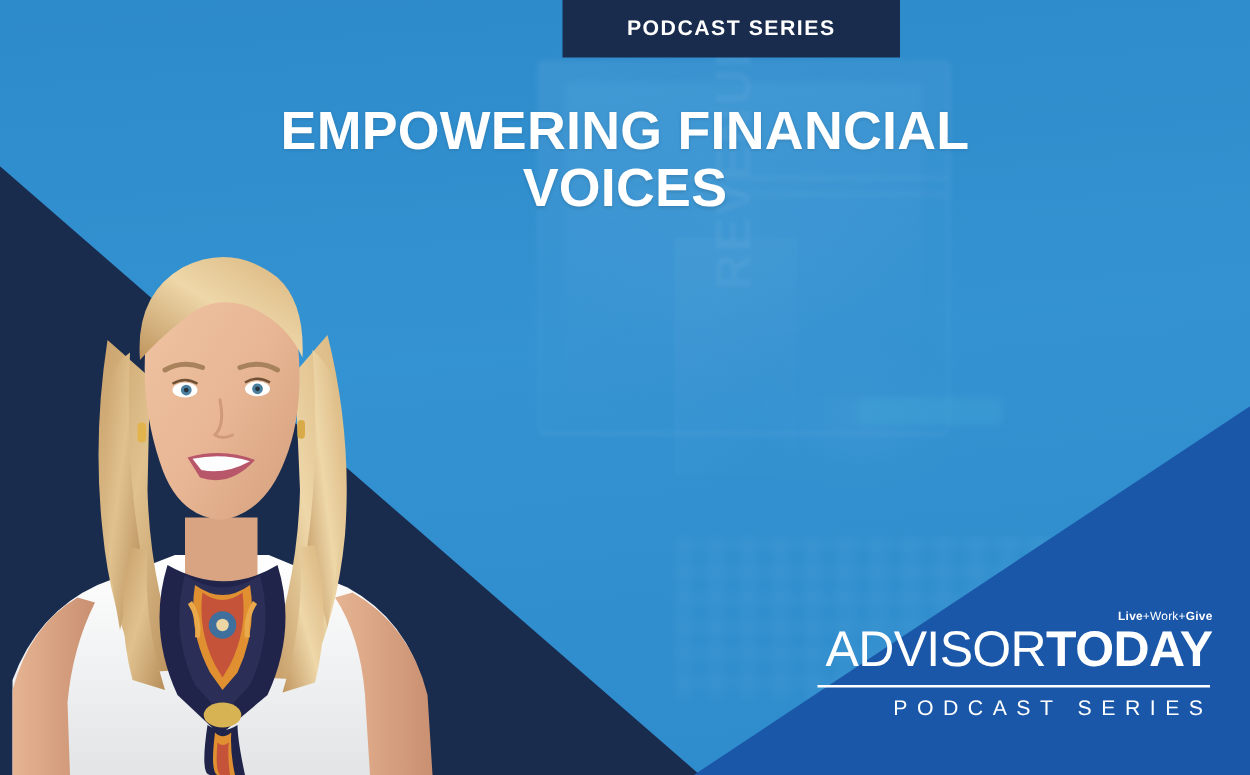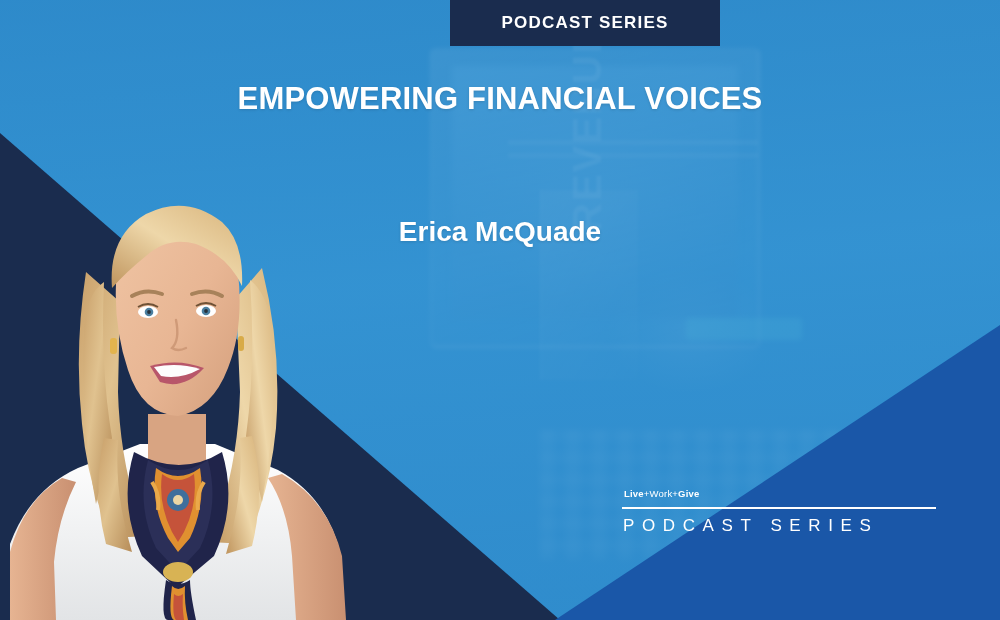--- a/index.html
+++ b/index.html
@@ -95,33 +95,33 @@
     display:flex; align-items:center; justify-content:center;
   }
   .banner span {
     color:#fff; font-size:17px; font-weight:bold; letter-spacing:1.2px;
   }
 
   
   .title {
     position:absolute; left:200px; top:82px; width:600px;
     text-align:center; color:#fff;
-    font-size:31px; font-weight:bold; line-height:1.08;
+    font-size:43px; font-weight:bold; line-height:1.08;
     letter-spacing:.2px;
     text-shadow:0 1px 3px rgba(0,0,0,.13);
   }
   .subtitle {
     position:absolute; left:250px; top:216px; width:500px;
     text-align:center; color:#fff;
     font-size:28px; font-weight:bold;
     text-shadow:0 1px 3px rgba(0,0,0,.13);
   }
 
   
-  .logo { position:absolute; left:620px; top:488px; width:318px; }
+  .logo { position:absolute; left:652px; top:488px; width:318px;text-align:right; }
   .logo-tag {
     color:#fff; font-size:9.5px; letter-spacing:.2px; margin-bottom:1px;
     padding-left:4px;
   }
   .logo-tag b { font-weight:bold; }
   .logo-tag i { font-style:normal; font-weight:normal; }
   .logo-main {
     color:#fff; font-size:40px; line-height:1; letter-spacing:-.5px;
     white-space:nowrap;
   }
@@ -235,23 +235,25 @@
       <path d="M104 286 Q92 338 106 392 L132 400 Q114 342 118 288 Z" fill="url(#hairG)"></path>
       <path d="M252 284 Q266 338 252 394 L226 402 Q244 344 240 286 Z" fill="url(#hairG2)"></path>
     </svg>
   </div>
 
   <div class="banner">
     <span>PODCAST SERIES</span>
   </div>
 
   <div class="title">EMPOWERING FINANCIAL VOICES</div>
-  <div class="subtitle">Erica McQuade</div>
 
   <div class="logo">
     <div class="logo-tag">
       <b>Live</b><i>+</i><i>Work</i><i>+</i><b>Give</b>
     </div>
+    <div class="logo-main">
+      <span class="thin">ADVISOR</span><span class="thick">TODAY</span>
+    </div>
     <div class="logo-rule"></div>
     <div class="logo-sub">PODCAST SERIES</div>
   </div>
 
 </div>
 
 </body></html>

